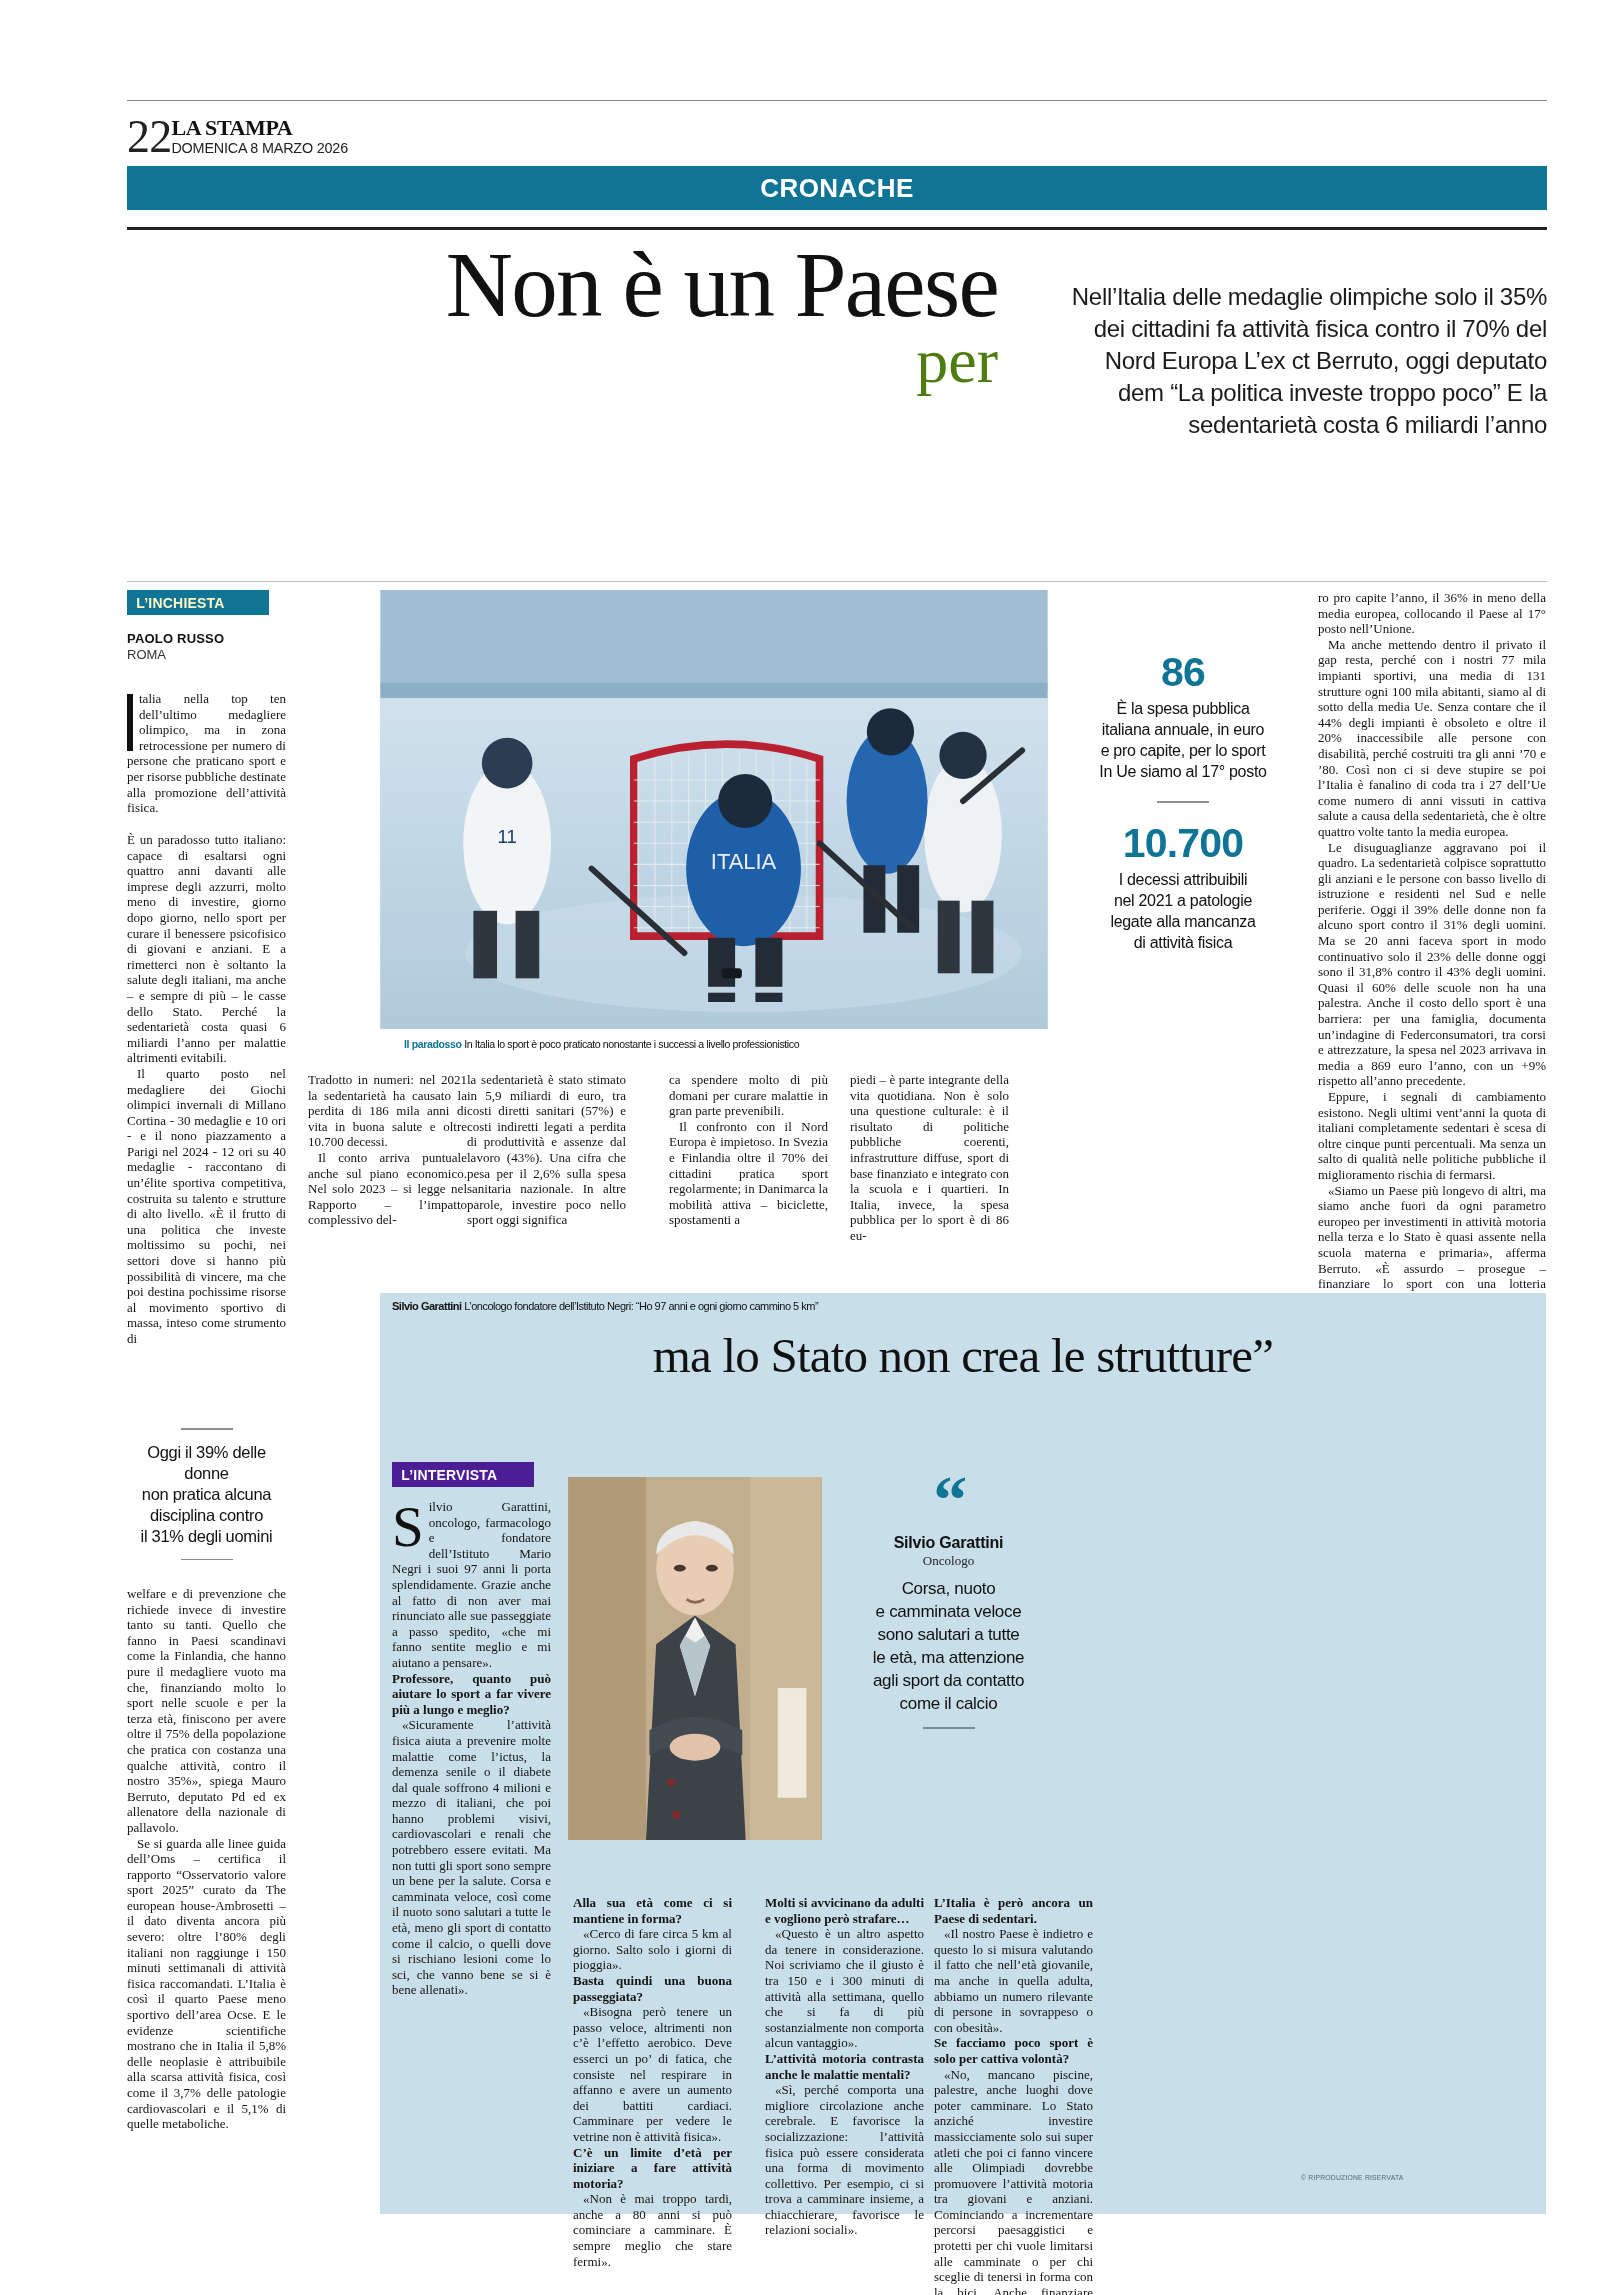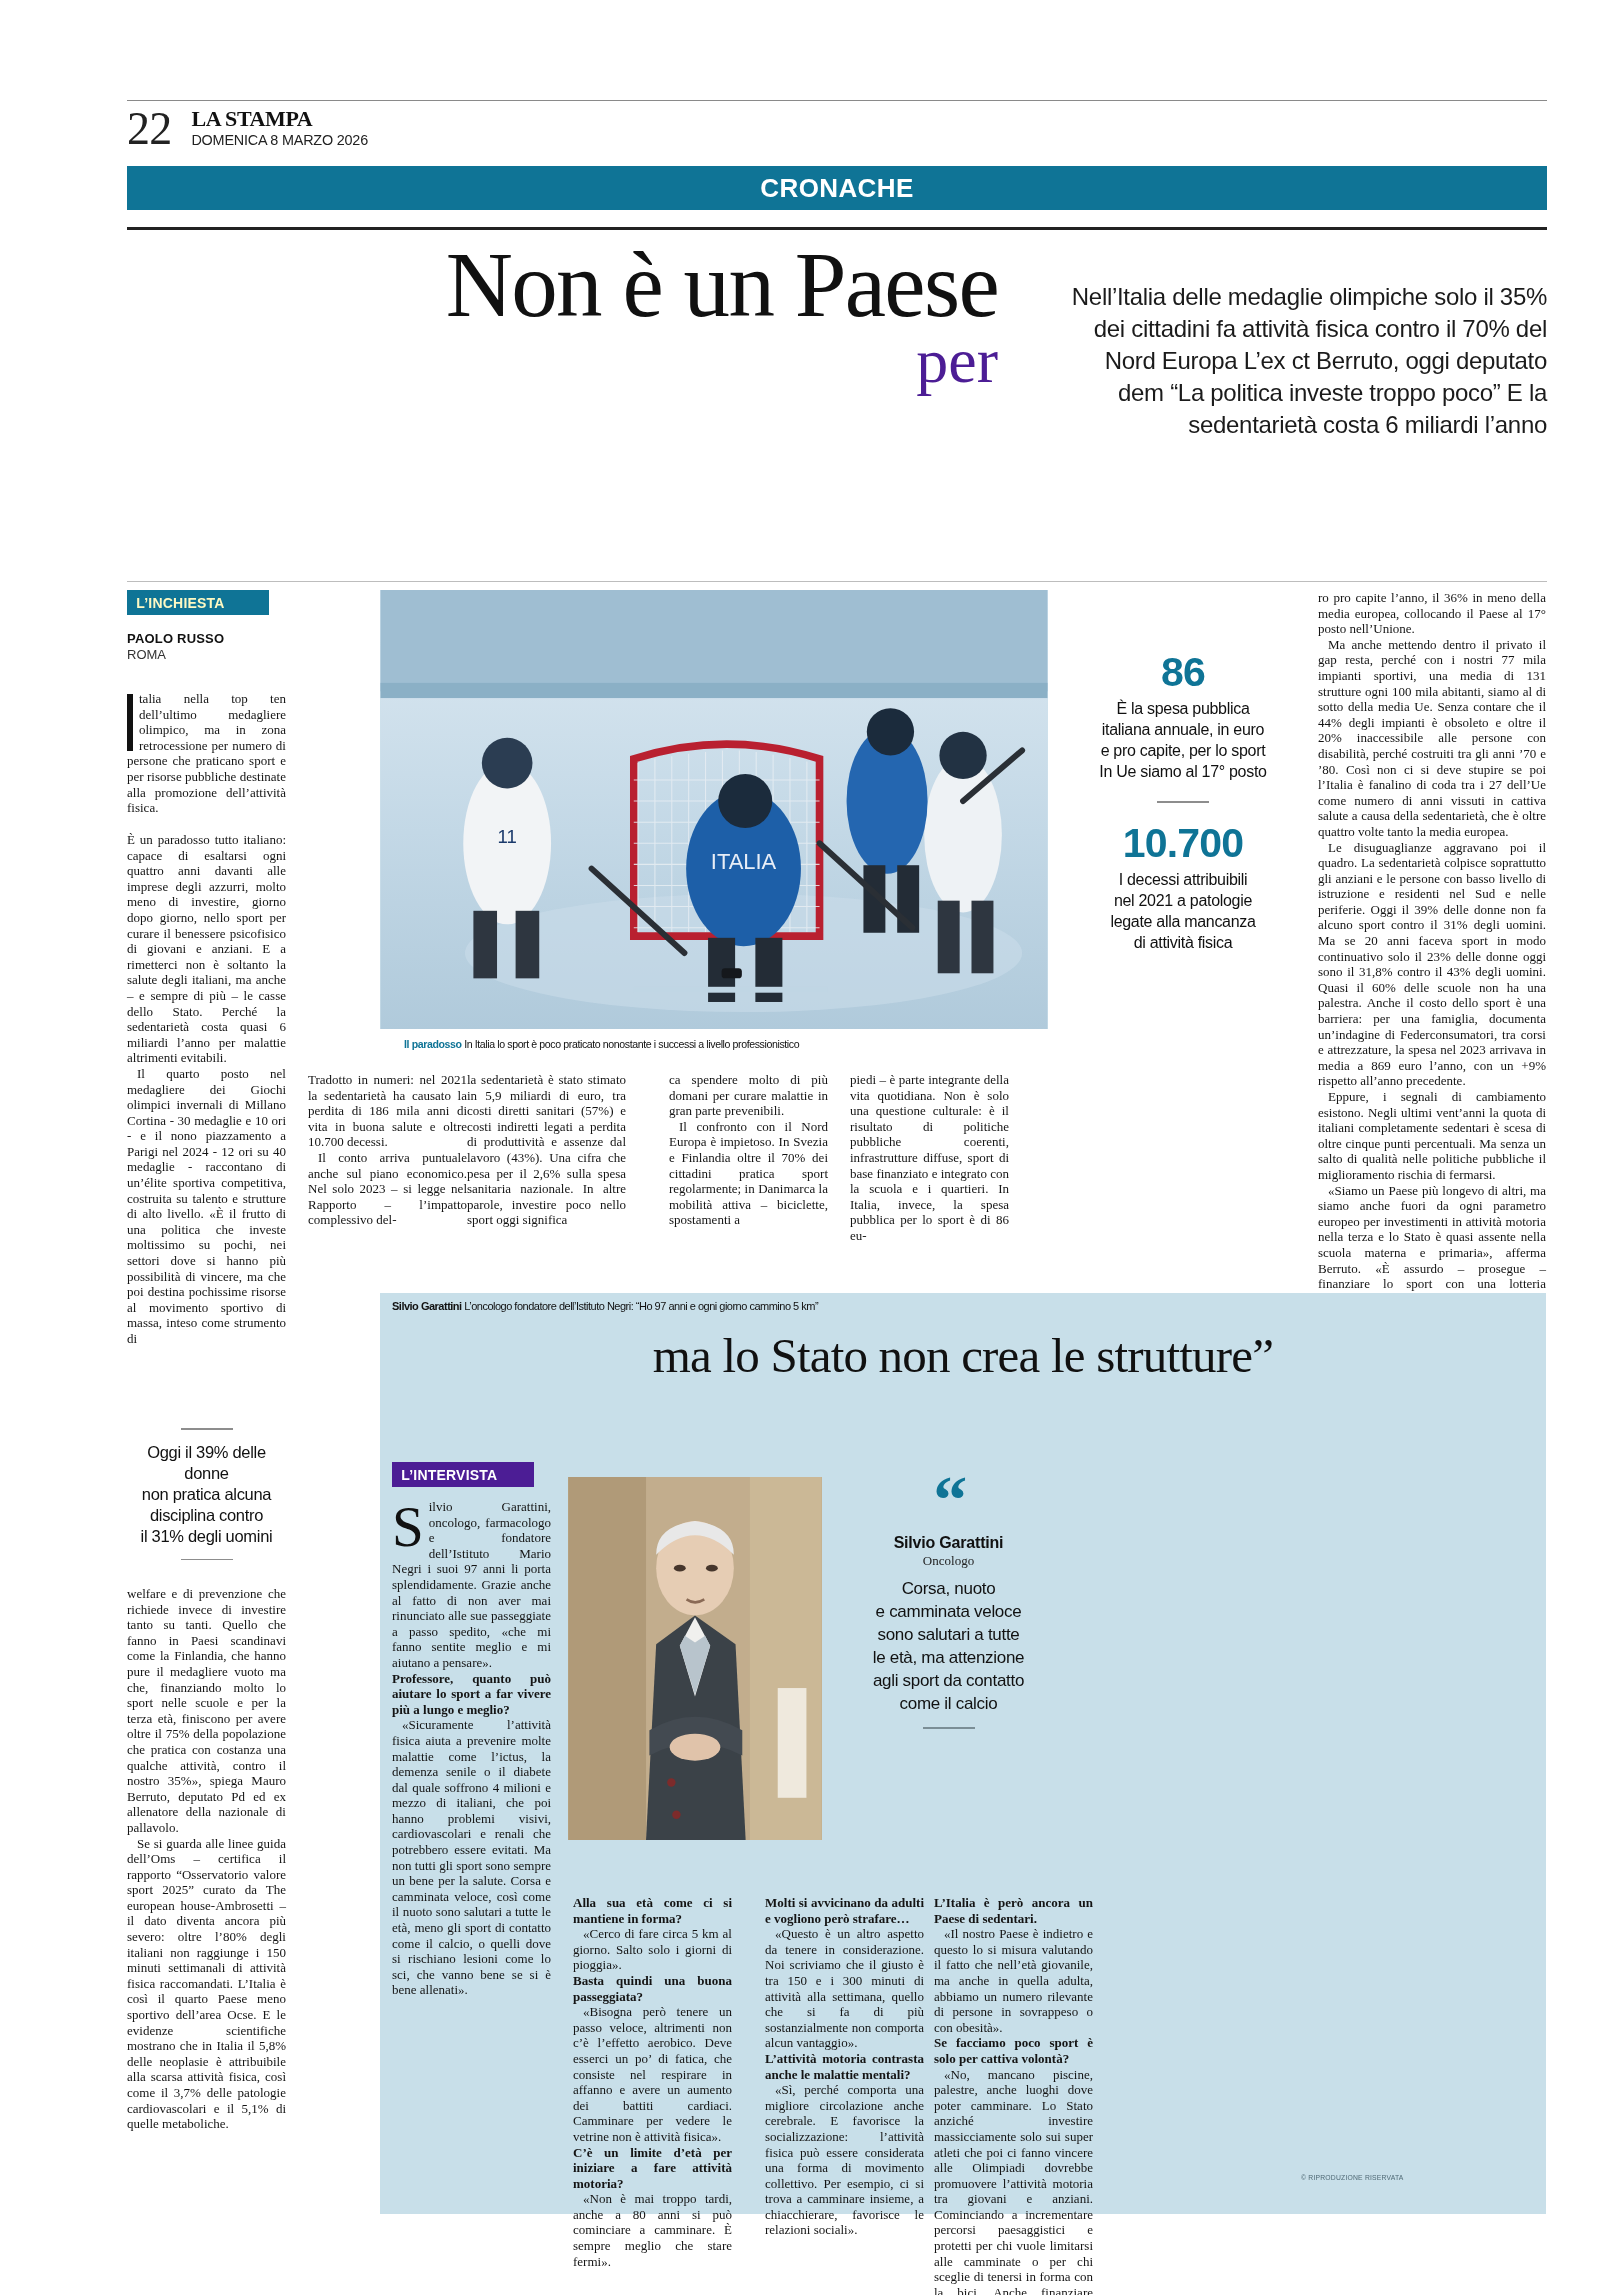--- a/index.html
+++ b/index.html
@@ -1,37 +1,37 @@
 <!DOCTYPE html>
 <html style="font-size:13.5px"><head>
 <meta charset="utf-8">
 <style>
   html,body{margin:0;padding:0;background:#fff;}
   body{width:1623px;height:2295px;font-family:"Liberation Serif",serif;color:#1a1a1a;}
   .page{position:relative;width:1623px;height:2295px;background:#fff;}
 
   
   .rule-top{position:absolute;left:127px;top:100px;width:1420px;height:0.8px;background:#8a8a8a;}
-  .masthead{position:absolute;left:127px;top:108px;display:flex;gap:20px;}
+  .masthead{position:absolute;left:127px;top:116px;display:flex;align-items:flex-end;gap:0;}
   .folio{font-family:"Liberation Serif",serif;font-size:46px;line-height:42px;font-weight:400;color:#222;letter-spacing:-0.8px;}
   .mast-txt{display:flex;flex-direction:column;line-height:1;padding-bottom:2.5px;}
   .mast-name{font-family:"Liberation Serif",serif;font-weight:700;font-size:22px;letter-spacing:-0.4px;color:#111;}
   .mast-date{font-family:"Liberation Sans",sans-serif;font-size:14.4px;letter-spacing:-0.2px;color:#222;margin-top:2.5px;}
 
   
   .section-bar{position:absolute;left:127px;top:166px;width:1420px;height:44px;background:#0f7496;}
   .section-bar span{position:absolute;left:0;right:0;top:50%;transform:translateY(-50%);text-align:center;
     font-family:"Liberation Sans",sans-serif;font-weight:700;font-size:26px;color:#fff;letter-spacing:0.4px;}
   .rule-under-bar{position:absolute;left:127px;top:227px;width:1420px;height:2.5px;background:#222;}
 
   
   .headline{position:absolute;left:127px;top:241px;width:871px;text-align:right;}
   .hl-l1{font-family:"Liberation Serif",serif;font-size:93px;line-height:88px;letter-spacing:-1.7px;color:#111;}
   .hl-l2{display:flex;justify-content:flex-end;align-items:baseline;gap:13.5px;margin-top:-5px;}
-  .hl-per{font-family:"Liberation Serif",serif;font-size:64px;line-height:73px;color:#4c1d95;}
+  .hl-per{font-family:"Liberation Serif",serif;font-size:64px;line-height:73px;color:#4d7c0f;}
   .hl-sport{font-family:"Liberation Serif",serif;font-size:113px;line-height:101px;color:#0f7496;letter-spacing:-2.5px;}
 
   .subhead{position:absolute;left:1061px;top:281px;width:486px;text-align:right;
     font-family:"Liberation Sans",sans-serif;font-size:24px;line-height:32px;color:#1b1b1b;letter-spacing:-0.3px;}
 
   
   .body-rule{position:absolute;left:127px;top:581px;width:1420px;height:0.8px;background:#bdbdbd;}
 
   .col{position:absolute;font-family:"Liberation Serif",serif;font-size:13px;line-height:15.6px;text-align:justify;color:#141414;}
   .col p{margin:0;text-indent:10px;}

